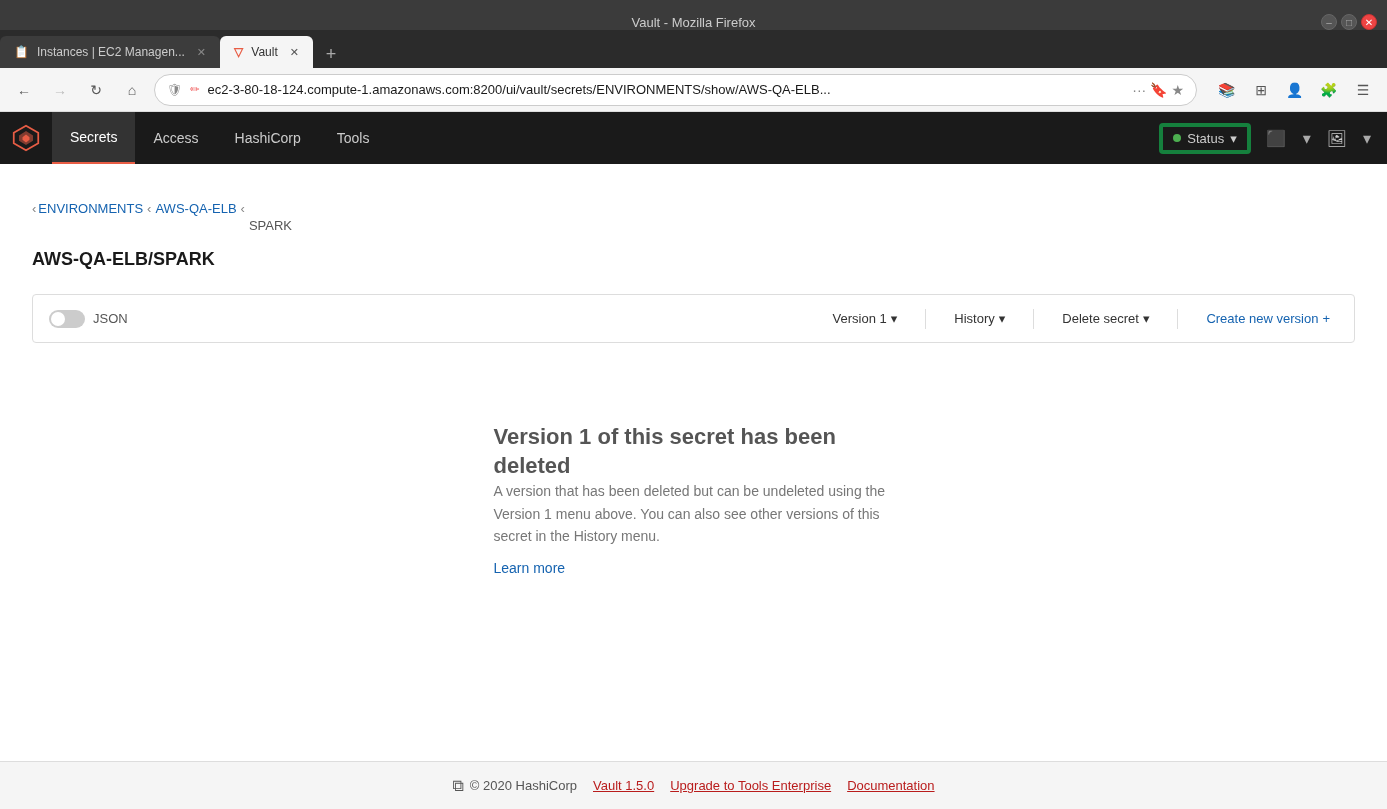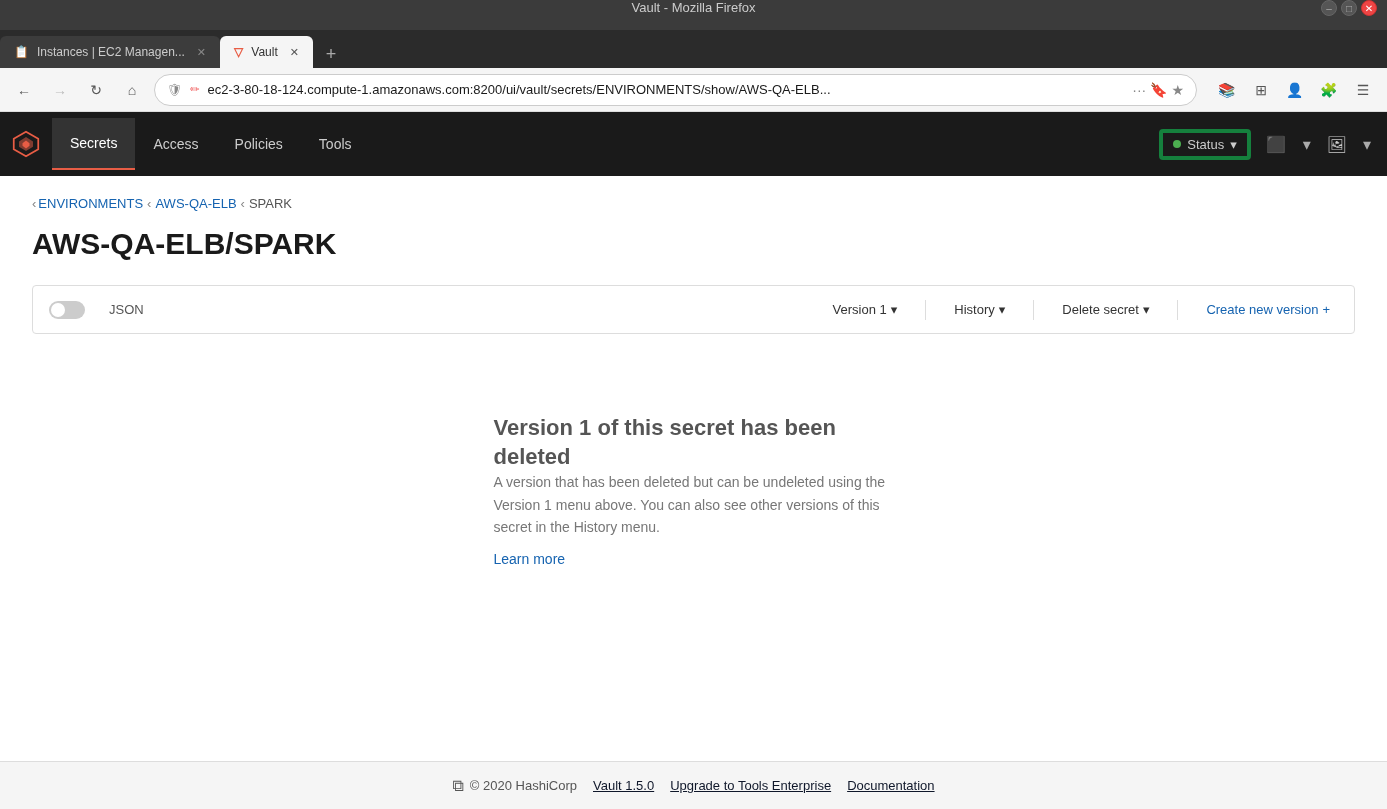--- a/index.html
+++ b/index.html
@@ -3,21 +3,21 @@
   <meta charset="utf-8">
   <style>
     * { margin: 0; padding: 0; box-sizing: border-box; }
     body { font-family: -apple-system, BlinkMacSystemFont, 'Segoe UI', Arial, sans-serif; background: #fff; width: 1387px; min-height: 809px; }
 
     
     .browser-titlebar {
       background: #3b3b3b;
       height: 30px;
       display: flex;
-      align-items: flex-start;
+      align-items: flex-end;
       justify-content: center;
       color: #ccc;
       font-size: 13px;
       position: relative;
     }
     .browser-titlebar .window-controls {
       position: absolute;
       right: 10px;
       display: flex;
       gap: 4px;
@@ -97,21 +97,21 @@
     .address-url { flex: 1; font-size: 13px; color: #1a1a1a; }
     .address-icons { display: flex; gap: 6px; align-items: center; color: #888; font-size: 14px; }
     .browser-toolbar-right {
       display: flex; align-items: center; gap: 6px; margin-left: 8px;
     }
     .toolbar-icon { width: 28px; height: 28px; display: flex; align-items: center; justify-content: center; color: #555; font-size: 14px; cursor: pointer; }
 
     
     .vault-navbar {
       background: #1a1a1a;
-      height: 64px;
+      height: 52px;
       display: flex;
       align-items: center;
       padding: 0 0 0 0;
     }
     .vault-logo {
       width: 52px;
       height: 52px;
       background: #1a1a1a;
       display: flex;
       align-items: center;
@@ -167,42 +167,42 @@
       color: #1563b0;
       margin-bottom: 16px;
     }
     .breadcrumb-item {
       color: #1563b0;
       cursor: pointer;
       text-decoration: none;
       display: flex; align-items: center; gap: 4px;
     }
     .breadcrumb-sep { color: #888; margin: 0 4px; }
-    .breadcrumb-current { color: #555; }
+    .breadcrumb-current { color: #555; margin-top: 34px; }
 
     .page-title {
-      font-size: 30px;
+      font-size: 18px;
       font-weight: 600;
       color: #1a1a1a;
       margin-bottom: 24px;
     }
 
     .secret-toolbar {
       border: 1px solid #ddd;
       border-radius: 4px;
       padding: 12px 16px;
       display: flex;
       align-items: center;
       gap: 16px;
       margin-bottom: 40px;
     }
     .json-toggle {
       display: flex;
       align-items: center;
-      gap: 24px;
+      gap: 8px;
       font-size: 13px;
       color: #555;
     }
     .toggle-switch {
       width: 36px; height: 18px;
       background: #ccc;
       border-radius: 9px;
       position: relative;
       cursor: pointer;
     }
@@ -264,21 +264,21 @@
       background: #f5f5f5;
       border-top: 1px solid #ddd;
       display: flex;
       align-items: center;
       justify-content: center;
       gap: 16px;
       font-size: 13px;
       color: #777;
     }
     .footer-link {
-      color: #0f172a;
+      color: #b91c1c;
       text-decoration: underline;
       cursor: pointer;
     }
     .footer-logo {
       display: flex; align-items: center; gap: 6px; color: #555;
     }
   </style>
 </head>
 <body>
 
@@ -329,21 +329,21 @@
   <div class="vault-logo">
     <svg viewBox="0 0 32 32" fill="none" xmlns="http://www.w3.org/2000/svg">
       <polygon points="16,2 30,10 30,22 16,30 2,22 2,10" fill="none" stroke="#e85d45" stroke-width="2"></polygon>
       <polygon points="16,8 24,13 24,19 16,24 8,19 8,13" fill="#e85d45" opacity="0.5"></polygon>
       <polygon points="16,12 20,15 20,18 16,21 12,18 12,15" fill="#e85d45"></polygon>
     </svg>
   </div>
   <nav class="vault-nav-links">
     <a class="vault-nav-link active">Secrets</a>
     <a class="vault-nav-link">Access</a>
-    <a class="vault-nav-link">Policies</a>
+    <a class="vault-nav-link">HashiCorp</a>
     <a class="vault-nav-link">Tools</a>
   </nav>
   <div class="vault-nav-right">
     <div class="status-btn">
       <div class="status-dot"></div>
       <span>Status</span>
       <span>▾</span>
     </div>
     <div class="icon-btn">⬛</div>
     <span style="color:#aaa;">▾</span>

